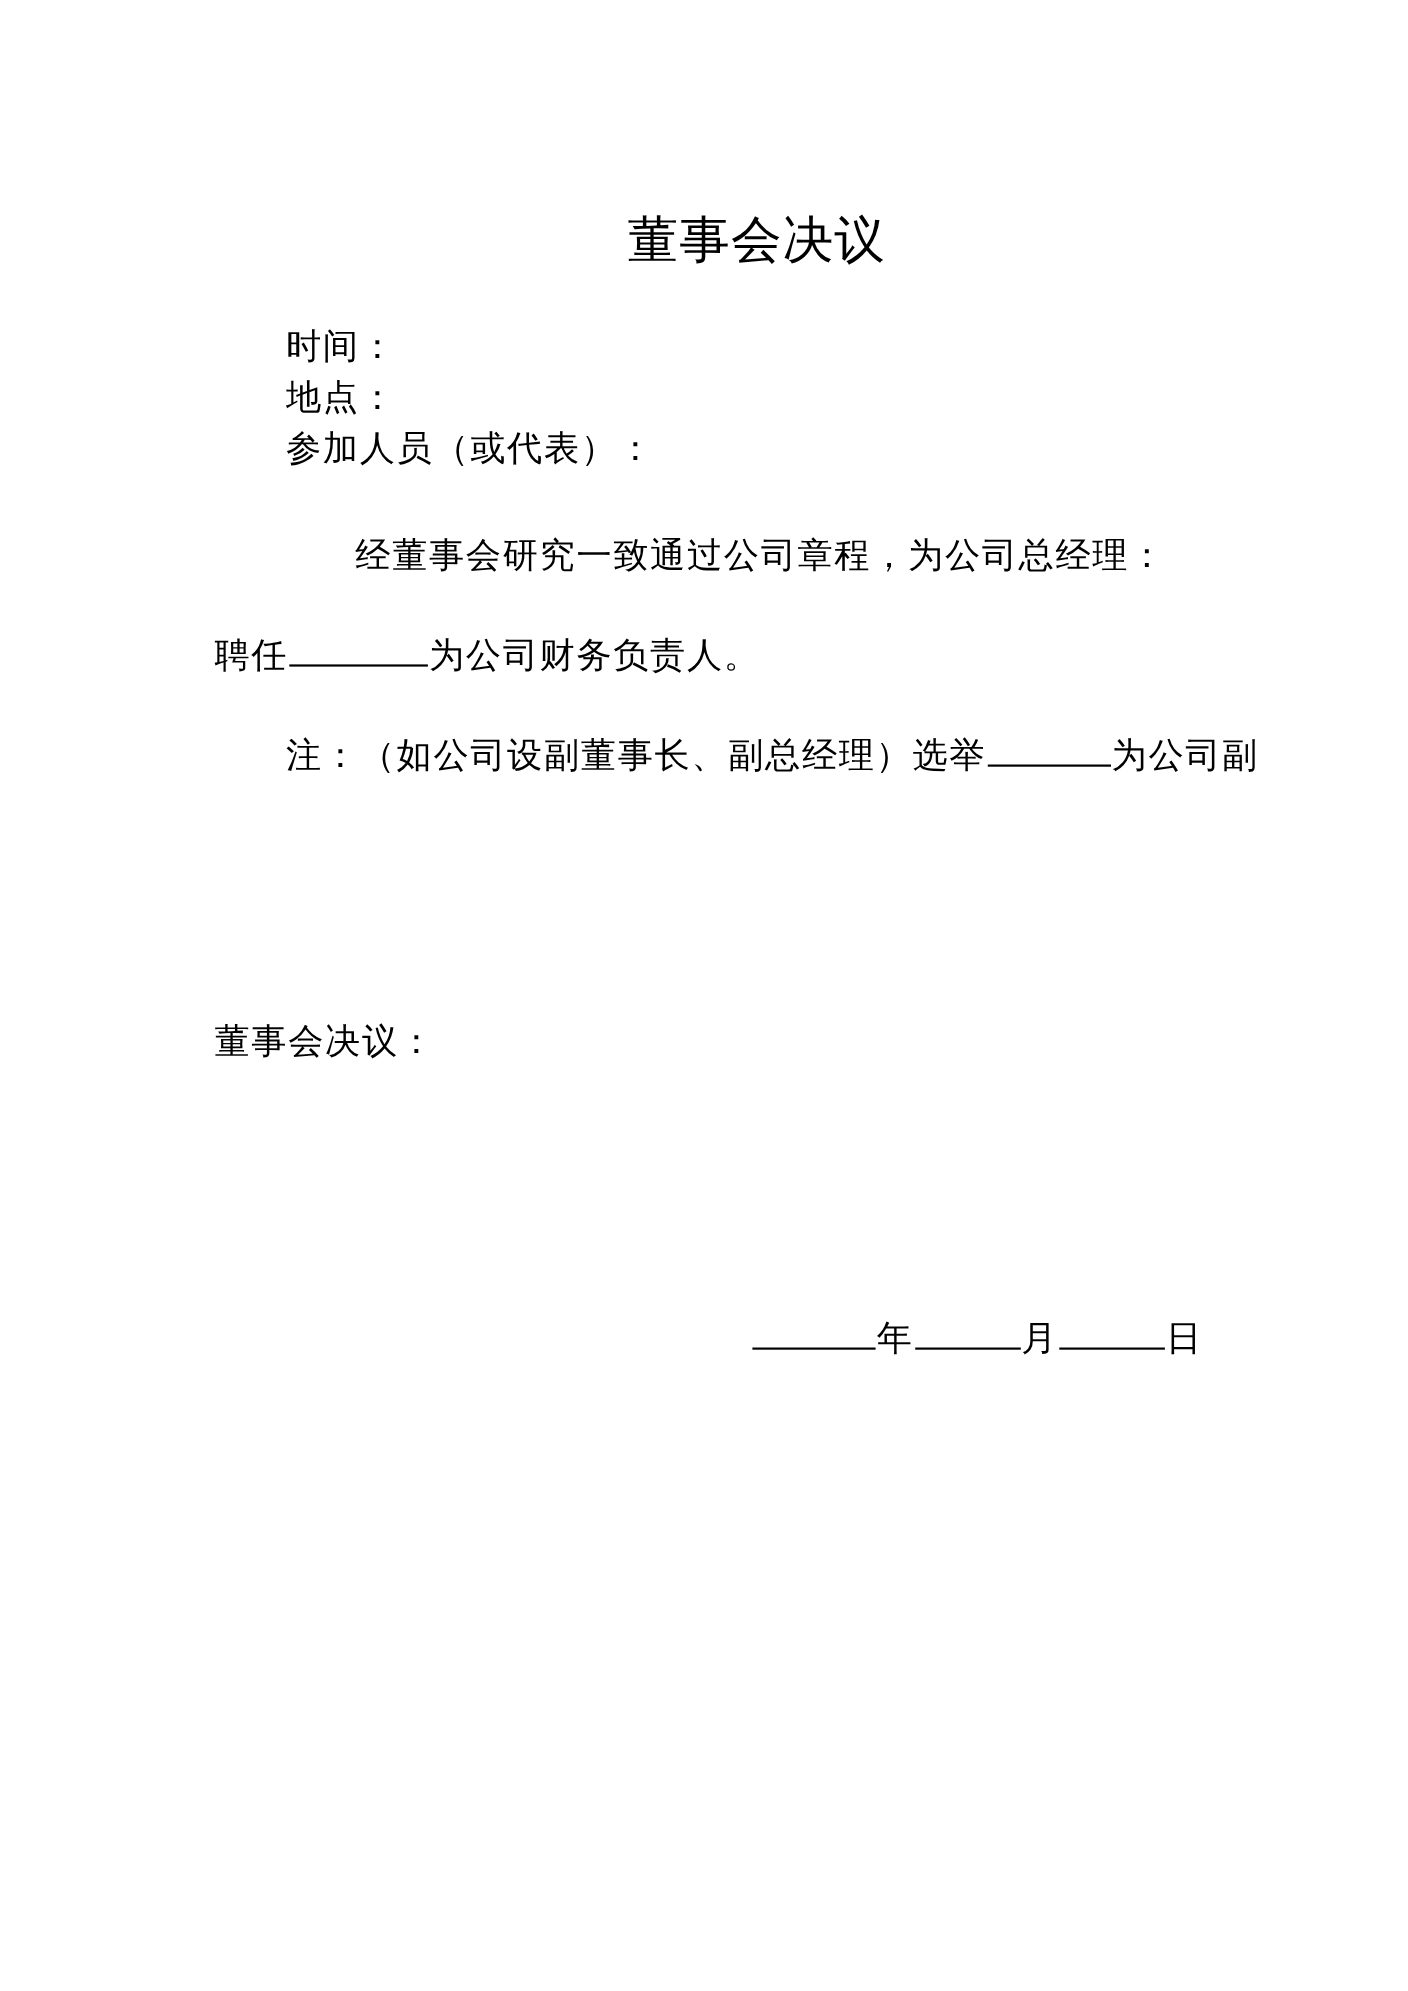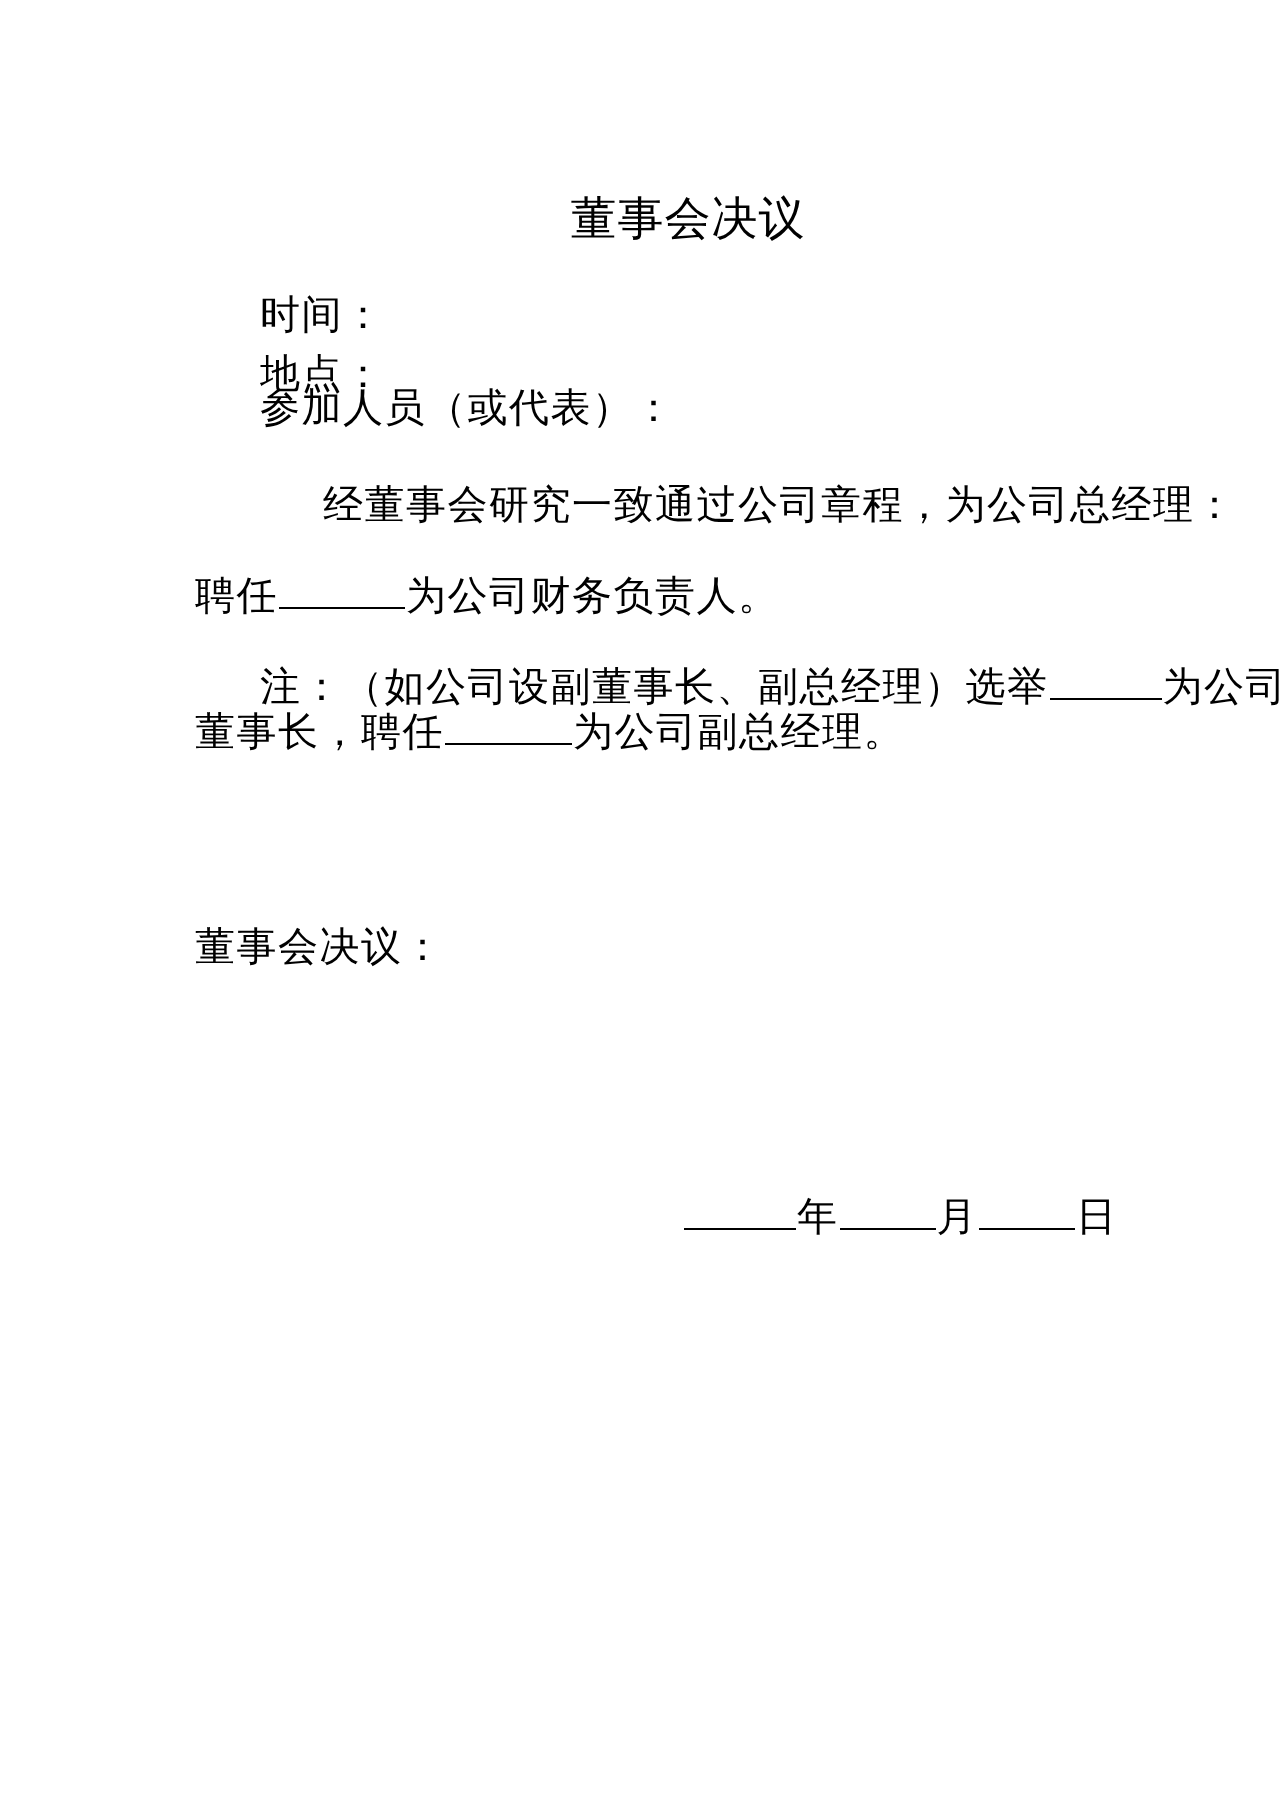--- a/index.html
+++ b/index.html
@@ -2,48 +2,45 @@
 <html><head>
 <meta charset="utf-8">
 <style>
   html, body { margin: 0; padding: 0; background: #ffffff; }
   body { width: 1280px; height: 1810px; position: relative; overflow: hidden;
          font-family: "DejaVu Serif", "Liberation Serif", serif; color: #000; }
   .page { position: absolute; left: 0; top: 0; width: 1052px; height: 1810px; background: #fff; }
   .title { position: absolute; left: 0; width: 1280px; top: 190px; text-align: center;
            font-family: "DejaVu Sans", "Liberation Sans", sans-serif; font-size: 46px;
            line-height: 56px; letter-spacing: 1px; padding-left: 96px; box-sizing: border-box; }
-  .line { position: absolute; font-size: 40px; line-height: 38px; white-space: nowrap; letter-spacing: 1.5px; }
+  .line { position: absolute; font-size: 32px; line-height: 38px; white-space: nowrap; letter-spacing: 1.5px; font-family: Liberation Serif, serif; }
   .blank { display: inline-block; border-bottom: 2px solid #000; height: 28px; vertical-align: baseline; margin: 0 1px; }
 </style>
 </head>
 <body>
 
 <div class="page">
 
   <div class="title">董事会决议</div>
 
   <div class="line" style="left:260px; top:295px;">时间：</div>
-  <div class="line" style="left:260px; top:354px;">地点：</div>
+  <div class="line" style="left:260px; top:342px;">地点：</div>
   <div class="line" style="left:260px; top:388px;">参加人员（或代表）：</div>
 
   <div class="line" style="left:323px; top:485px;">经董事会研究一致通过公司章程，为公司总经理：</div>
 
 
   <div class="line" style="left:260px; top:667px;">
     <span>注：（如公司设副董事长、副总经理）选举</span><span class="blank" style="width:112px;"></span><span>为公司副</span>
   </div>
 
   <div class="line" style="left:195px; top:576px;">
     <span>聘任</span><span class="blank" style="width:126px;"></span><span>为公司财务负责人。</span>
   </div>
 
-  <div class="line" style="left:195px; top:712px;">
-    <span>董事长，聘任</span><span class="blank" style="width:127px;"></span><span>为公司副总经理。</span>
-  </div>
 
   <div class="line" style="left:195px; top:927px;">董事会决议：</div>
 
   <div class="line" style="left:683px; top:1197px;text-align:center;">
     <span class="blank" style="width:112px;"></span><span>年</span><span class="blank" style="width:96px;"></span><span>月</span><span class="blank" style="width:96px;"></span><span>日</span>
   </div>
 
 </div>
 
 </body></html>

